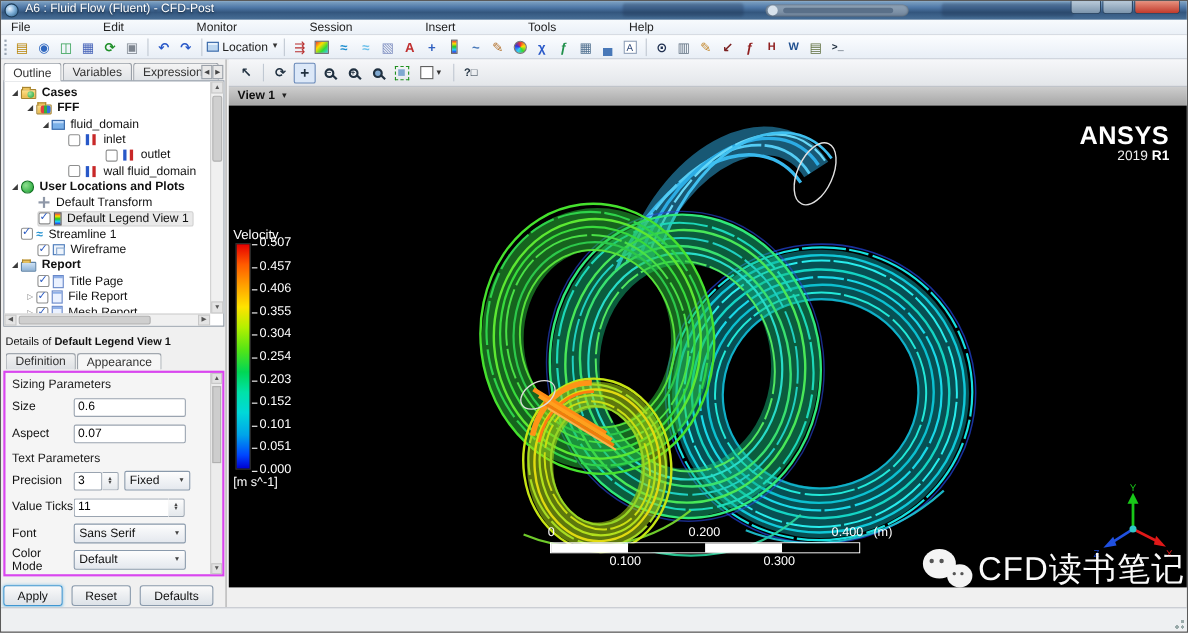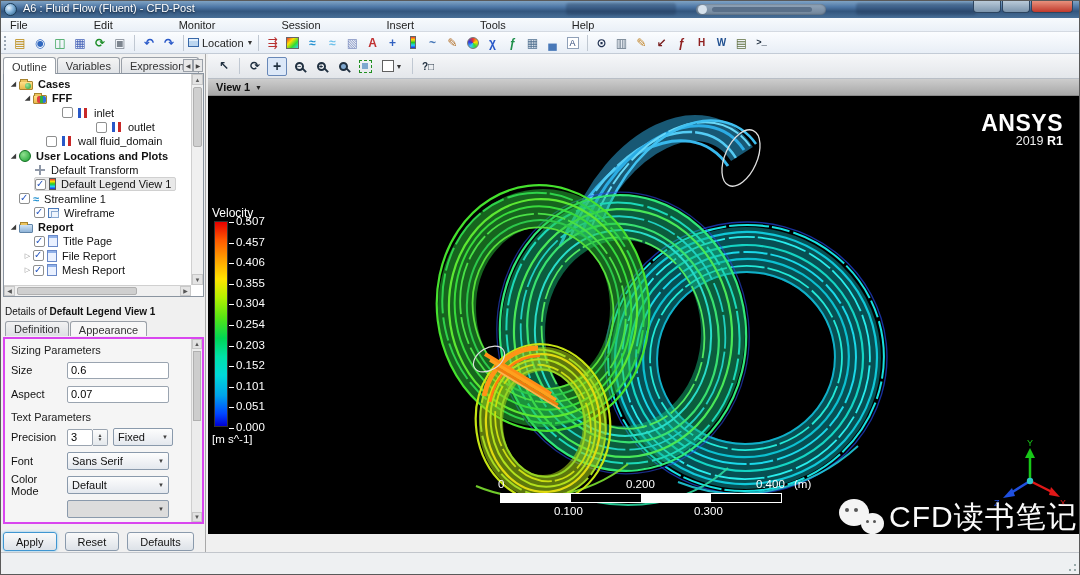--- a/index.html
+++ b/index.html
@@ -315,35 +315,42 @@
           <span class="tl b">Cases</span>
             </span>
           </div>
         <div class="trow" style="padding-left:18px">
             <span class="rc">
           <span class="exp open"></span>
           <span class="ti i-folder multi"></span>
           <span class="tl b">FFF</span>
             </span>
           </div>
+        <div class="trow" style="padding-left:32px">
+            <span class="rc">
+          <span class="exp open"></span>
+          <span class="ti i-cube"></span>
+          <span class="tl">fluid_domain</span>
+            </span>
+          </div>
         <div class="trow" style="padding-left:58px">
             <span class="rc">
           <span class="cb"></span>
           <span class="ti i-bnd"></span>
           <span class="tl">inlet</span>
             </span>
           </div>
         <div class="trow" style="padding-left:92px">
             <span class="rc">
           <span class="cb"></span>
           <span class="ti i-bnd"></span>
           <span class="tl">outlet</span>
             </span>
           </div>
-        <div class="trow" style="padding-left:42px">
+        <div class="trow" style="padding-left:58px">
             <span class="rc">
           <span class="cb"></span>
           <span class="ti i-bnd"></span>
           <span class="tl">wall fluid_domain</span>
             </span>
           </div>
         <div class="trow" style="padding-left:4px">
             <span class="rc">
           <span class="exp open"></span>
           <span class="ti i-globe"></span>
@@ -441,20 +448,28 @@
         <div class="frow">
           <label>Precision</label>
           <input class="tin w26" value="3" style="">
           <span class="spin">
               <span>▲</span>
               <span>▼</span>
             </span>
           <div class="dd w58">
               <span>Fixed</span>
             </div>
+        </div>
+        <div class="frow">
+          <label>Value Ticks</label>
+          <input class="tin w84" value="11" style="">
+          <span class="spin">
+              <span>▲</span>
+              <span>▼</span>
+            </span>
         </div>
         <div class="frow">
           <label>Font</label>
           <div class="dd w100">
               <span>Sans Serif</span>
             </div>
         </div>
         <div class="frow">
           <label>Color Mode</label>
           <div class="dd w100">

